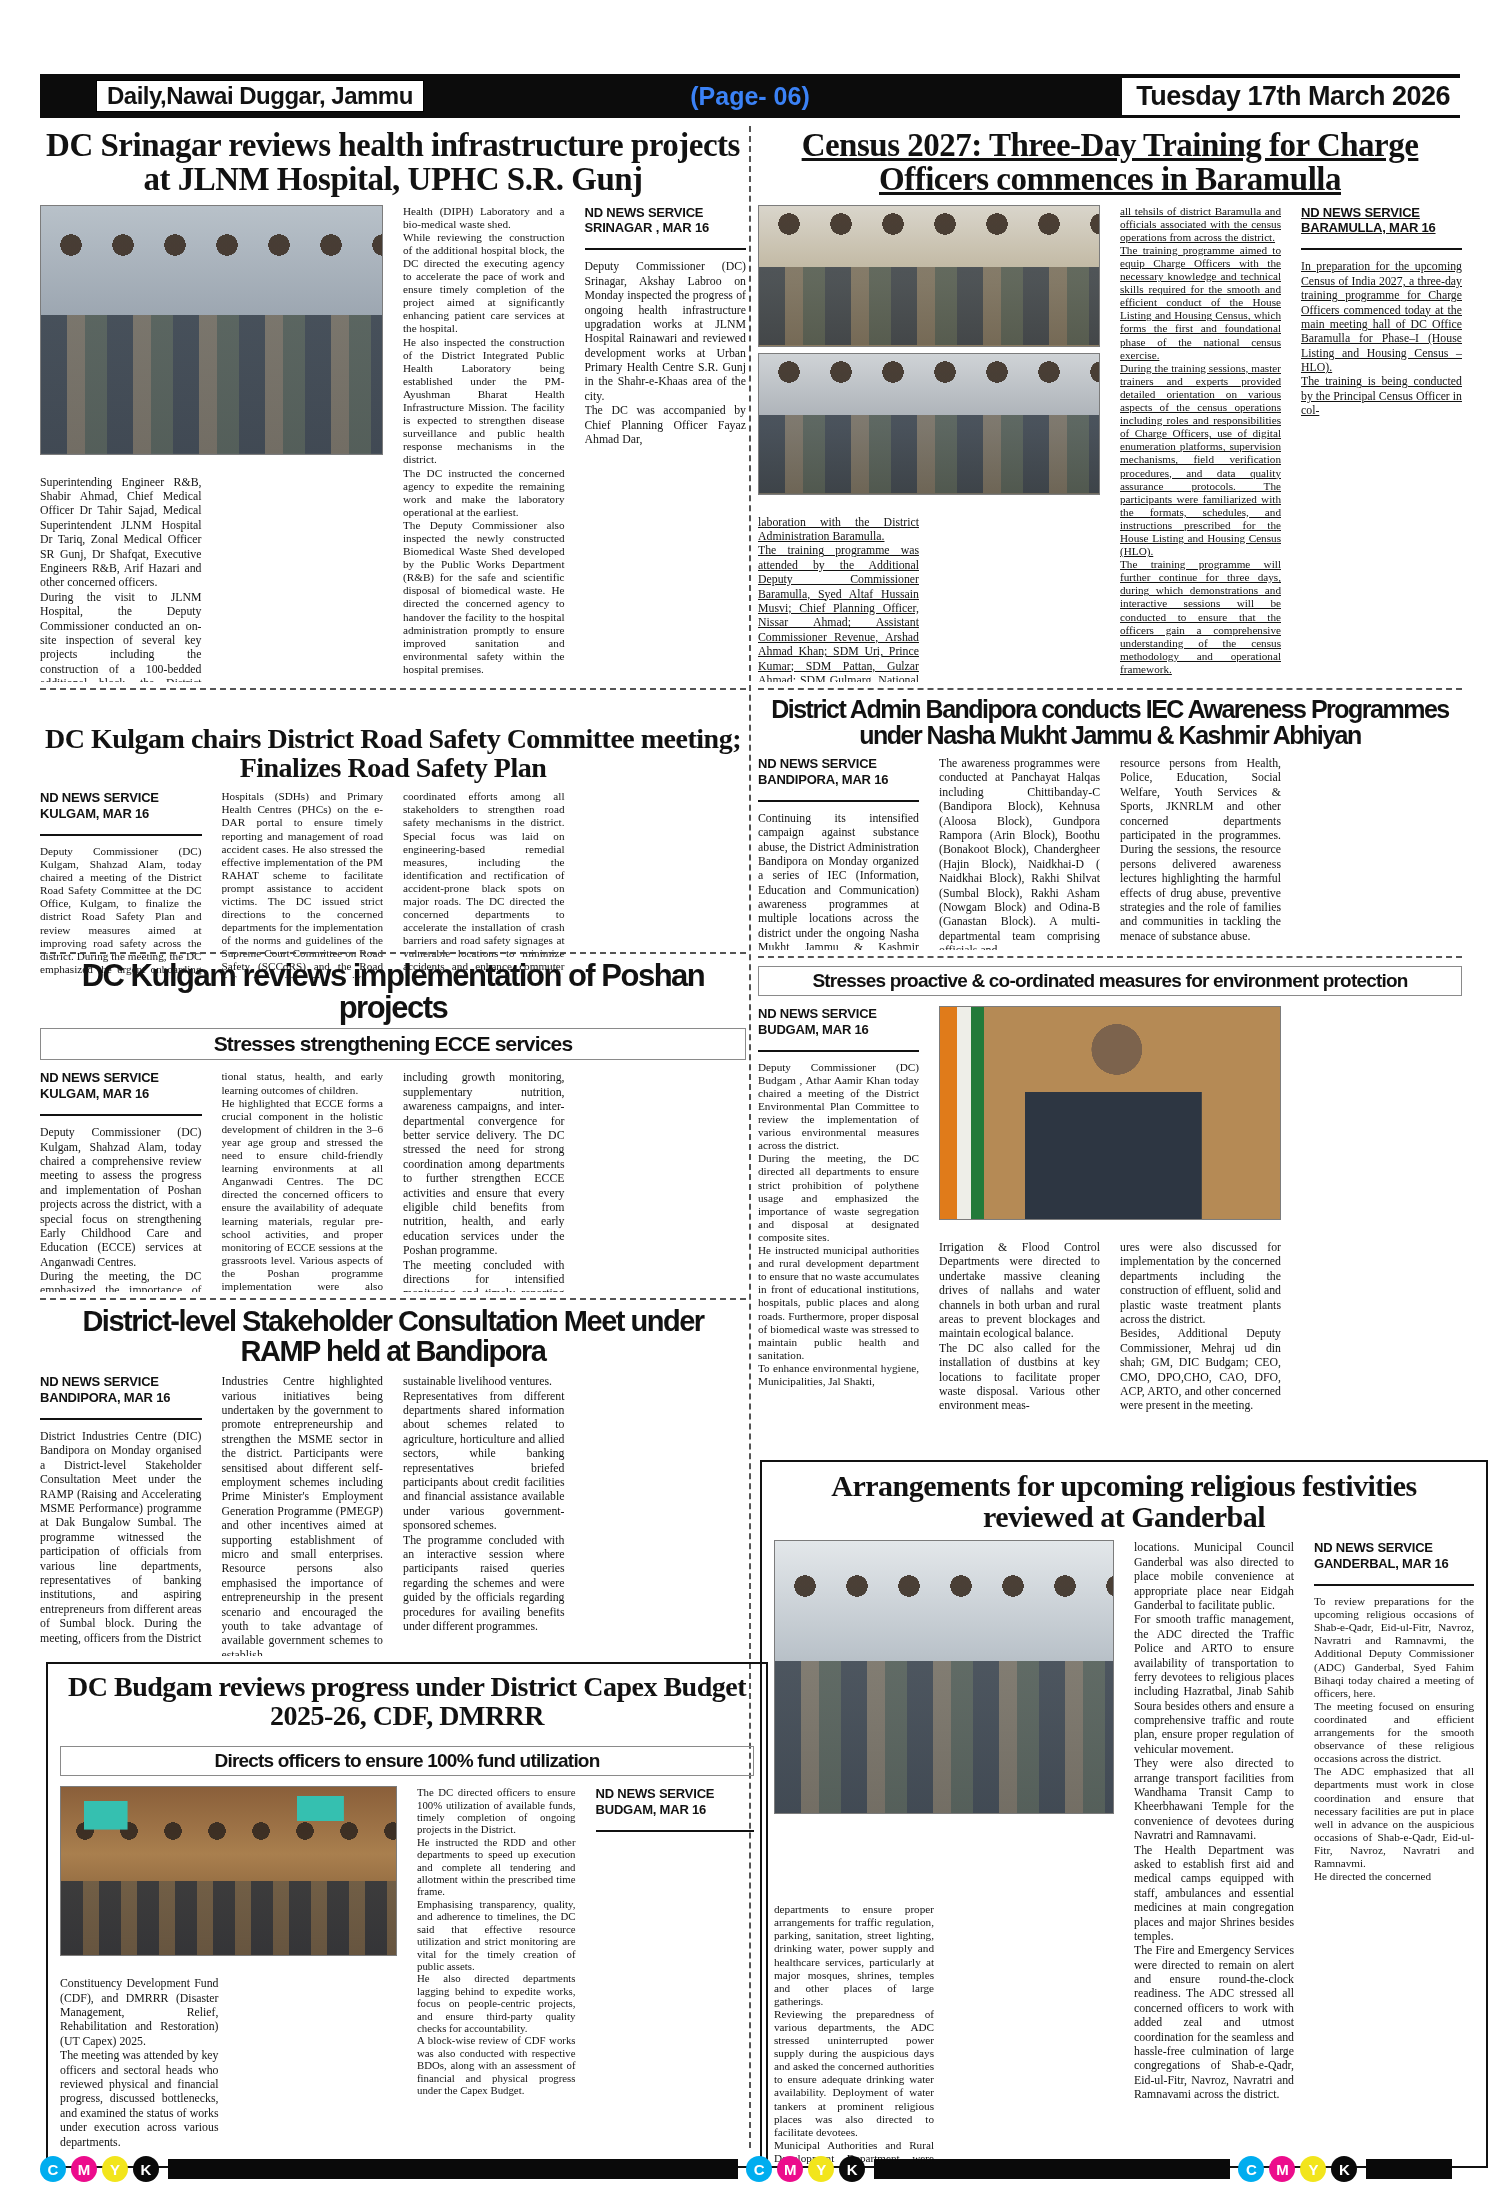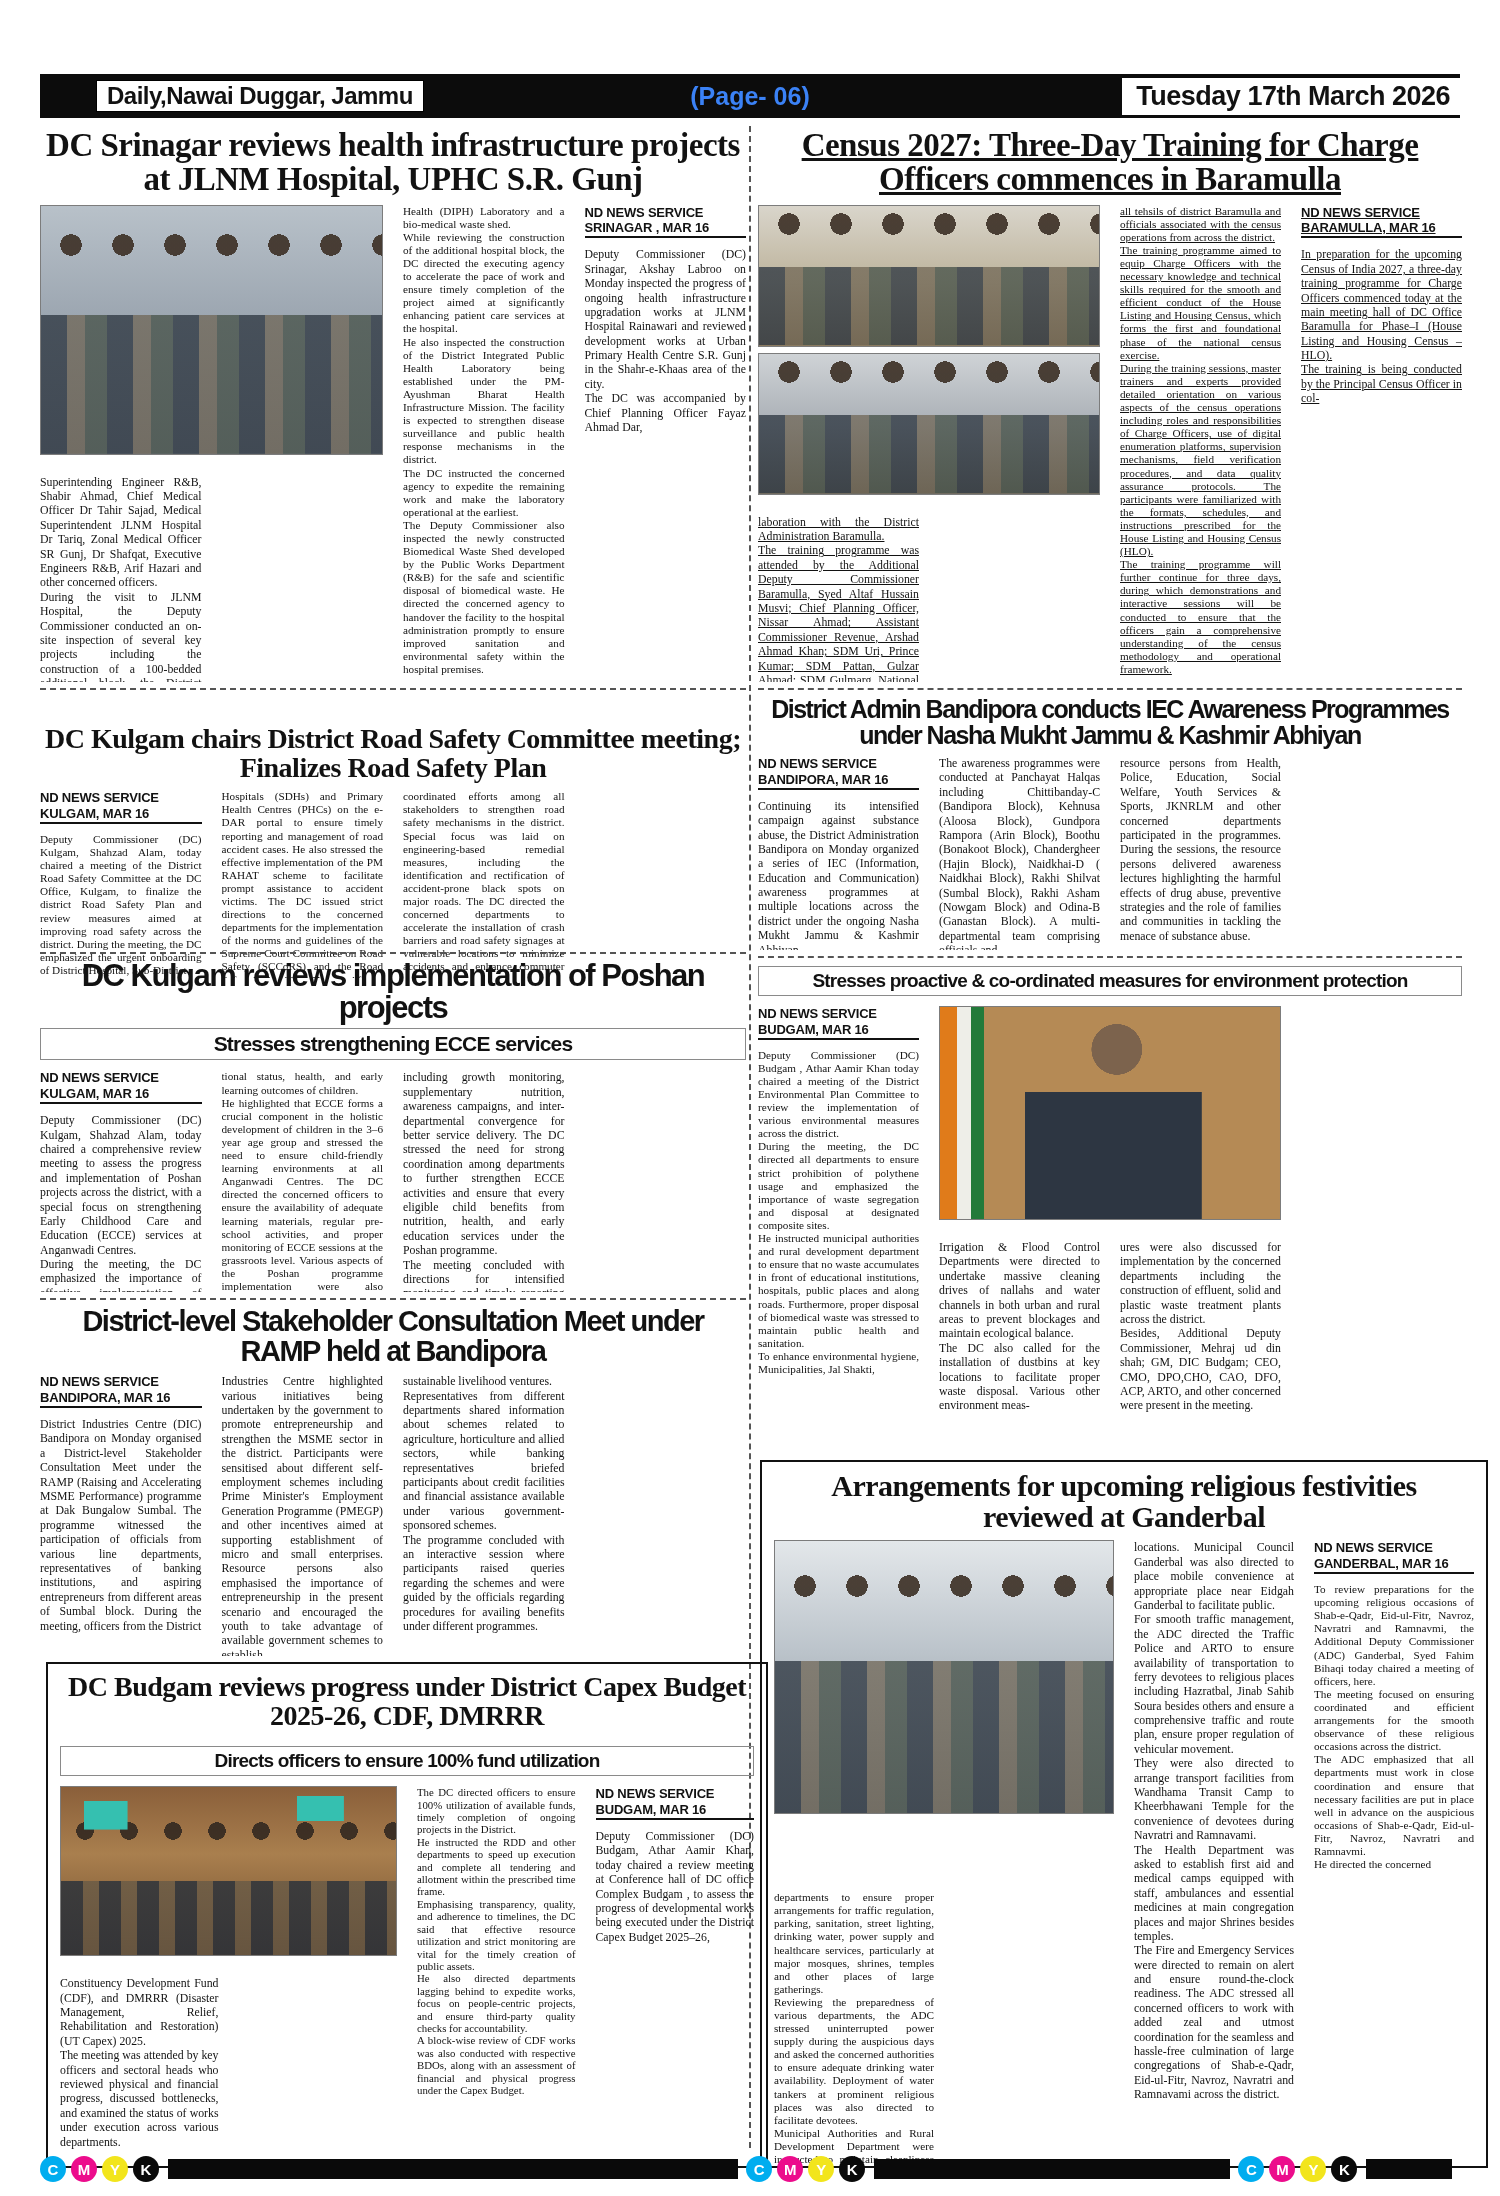--- a/index.html
+++ b/index.html
@@ -28,21 +28,21 @@
   
   .g3{display:grid;grid-template-columns:1fr 1fr 1fr 1fr;column-gap:14px;row-gap:8px;align-items:start;gap:20px;}
   .sp2{grid-column:1/3;}
   .sp23{grid-column:2/4;}
   .r12c3{grid-column:3;grid-row:1/3;}
   .r12c1{grid-column:1;grid-row:1/3;}
   .body-col{font-size:11.8px;line-height:1.22;text-align:justify;white-space:pre-line;overflow:hidden;}
   .dense{font-size:11.2px;line-height:1.17;}
   .xdense{font-size:10.8px;line-height:1.15;}
   .byline{font-family:"Liberation Sans",sans-serif;font-weight:700;font-size:13px;line-height:1.22;
-        letter-spacing:-.2px;border-bottom:2px solid #111;padding-bottom:0;margin-bottom:9px;
+        letter-spacing:-.2px;border-bottom:2px solid #111;padding-bottom:12px;margin-bottom:9px;
         white-space:pre-line;}
   
   .photo{position:relative;overflow:hidden;border:1px solid #7c7c7c;background:#9aa2ac;}
   .photo::before{content:"";position:absolute;inset:0;background:
       radial-gradient(circle 11px at 24px 14px, rgba(62,50,40,.92) 97%, transparent 98%) 6px 20% / 52px 120px repeat-x,
       repeating-linear-gradient(90deg, rgba(47,56,66,.78) 0 26px, rgba(109,99,82,.72) 26px 44px, rgba(72,83,74,.78) 44px 66px) 0 100% / 100% 56% no-repeat;}
   .ph-a{background:linear-gradient(180deg,#b8c1c9,#99a3ae 50%,#7f8792);}
   .ph-b1{background:linear-gradient(180deg,#d9d5cb,#bdb39b 55%,#8a7a5f);}
   .ph-b2{background:linear-gradient(180deg,#cfd3d6,#aab0b6 50%,#6f6a5e);}
   .ph-f{background:linear-gradient(90deg,#e07b1a 0 5%,#eeeee8 5% 9%,#237a3a 9% 13%,#b58a55 13% 100%);}
@@ -152,21 +152,20 @@
     <div class="g3">
       <div class="photo ph-h sp2" style="height:168px;"></div>
       <div class="body-col xdense r12c3">The DC directed officers to ensure 100% utilization of available funds, timely completion of ongoing projects in the District.
 He instructed the RDD and other departments to speed up execution and complete all tendering and allotment within the prescribed time frame.
 Emphasising transparency, quality, and adherence to timelines, the DC said that effective resource utilization and strict monitoring are vital for the timely creation of public assets.
 He also directed departments lagging behind to expedite works, focus on people-centric projects, and ensure third-party quality checks for accountability.
 A block-wise review of CDF works was also conducted with respective BDOs, along with an assessment of financial and physical progress under the Capex Budget.</div>
       <div>
         <div class="byline">ND NEWS SERVICE
 BUDGAM, MAR 16</div>
-        <div class="body-col">Deputy Commissioner (DC) Budgam, Athar Aamir Khan, today chaired a review meeting at Conference hall of DC office Complex Budgam , to assess the progress of developmental works being executed under the District Capex Budget 2025–26,</div>
       </div>
       <div class="body-col">Constituency Development Fund (CDF), and DMRRR (Disaster Management, Relief, Rehabilitation and Restoration) (UT Capex) 2025.
 The meeting was attended by key officers and sectoral heads who reviewed physical and financial progress, discussed bottlenecks, and examined the status of works under execution across various departments.</div>
     </div>
   </section>
 
   <section class="art" style="left:758px;top:128px;width:704px;height:554px;text-decoration:underline;">
     <h1 class="hl serif" style="font-size:33px;">Census 2027: Three-Day Training for Charge Officers commences in Baramulla</h1>
     <div class="g3">
       <div class="sp2 pstack">

